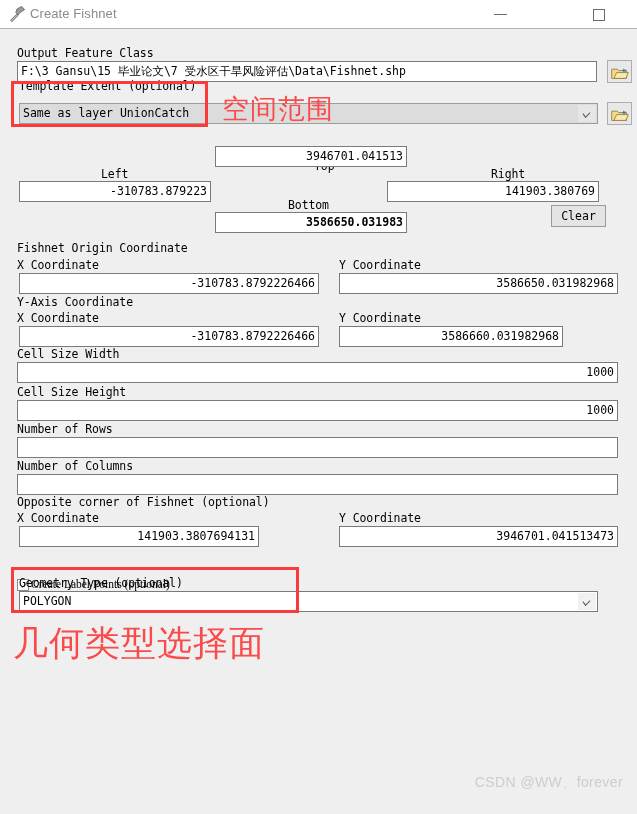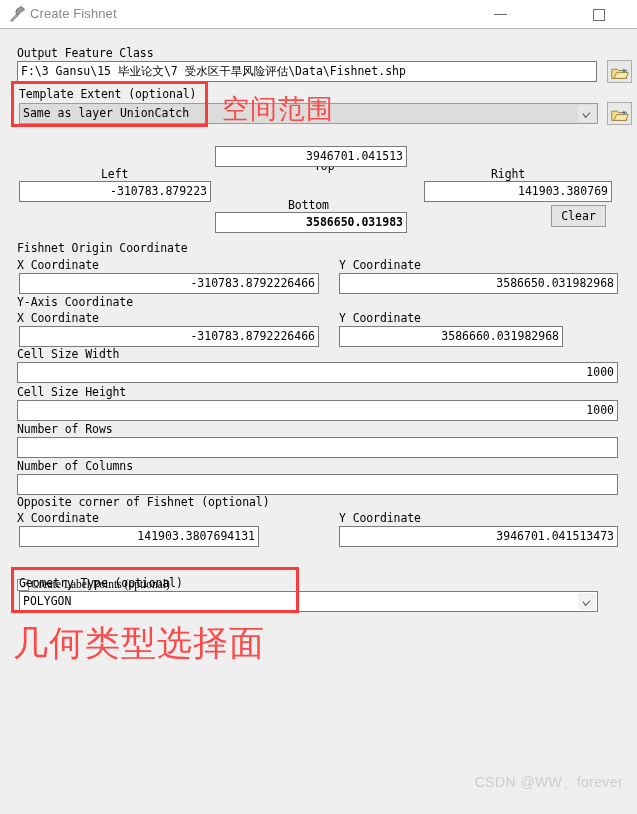--- a/index.html
+++ b/index.html
@@ -232,21 +232,21 @@
   <div class="browse" style="left:607px; top:31px;">
     <span class="folder">
       <svg width="18" height="13" viewBox="0 0 18 13">
         <path d="M0.7 2.2 H6.4 L7.6 3.6 H15.6 V11.4 H0.7 Z" fill="#f4d98b" stroke="#8a7530" stroke-width="0.8"></path>
         <path d="M3.0 11.4 L5.6 5.6 H17.3 L14.8 11.4 Z" fill="#fbe9b0" stroke="#8a7530" stroke-width="0.8"></path>
         <path d="M12.6 1.2 l0.9 1.6 l1.7-0.4 l-1.2 1.3 l1.0 1.4 l-1.7-0.7 l-1.0 1.2 l0.0-1.7 l-1.6-0.6 l1.6-0.5 Z" fill="#2c6fd1"></path>
       </svg>
     </span>
   </div>
 
-  <div class="lbl" style="left:19px; top:58px;">Template Extent (optional)</div>
+  <div class="lbl" style="left:19px; top:50px;">Template Extent (optional)</div>
   <div class="combo grey" style="left:19px; top:74px; width:579px;">
     <span class="val">Same as layer UnionCatch</span>
     <span class="combo-arrow"></span>
   </div>
   <div class="browse" style="left:607px; top:73px;">
     <span class="folder">
       <svg width="18" height="13" viewBox="0 0 18 13">
         <path d="M0.7 2.2 H6.4 L7.6 3.6 H15.6 V11.4 H0.7 Z" fill="#f4d98b" stroke="#8a7530" stroke-width="0.8"></path>
         <path d="M3.0 11.4 L5.6 5.6 H17.3 L14.8 11.4 Z" fill="#fbe9b0" stroke="#8a7530" stroke-width="0.8"></path>
         <path d="M12.6 1.2 l0.9 1.6 l1.7-0.4 l-1.2 1.3 l1.0 1.4 l-1.7-0.7 l-1.0 1.2 l0.0-1.7 l-1.6-0.6 l1.6-0.5 Z" fill="#2c6fd1"></path>
@@ -254,21 +254,21 @@
     </span>
   </div>
 
   <div class="lbl" style="left:314px; top:103px;margin-top:27px;">Top</div>
   <div class="fld num" style="left:215px; top:117px; width:192px;">3946701.041513</div>
 
   <div class="lbl" style="left:101px; top:138px;">Left</div>
   <div class="fld num" style="left:19px; top:152px; width:192px;">-310783.879223</div>
 
   <div class="lbl" style="left:491px; top:138px;">Right</div>
-  <div class="fld num" style="left:424px; top:152px; width:188px;">141903.380769</div>
+  <div class="fld num" style="left:387px; top:152px; width:212px;">141903.380769</div>
 
   <div class="lbl" style="left:288px; top:169px;">Bottom</div>
   <div class="fld num" style="left:215px; top:183px; width:192px;font-weight:bold;">3586650.031983</div>
 
   <button id="clear-btn">Clear</button>
 
   <div class="lbl" style="left:17px; top:212px;">Fishnet Origin Coordinate</div>
   <div class="lbl" style="left:17px; top:229px;">X Coordinate</div>
   <div class="fld num" style="left:19px; top:244px; width:300px;">-310783.8792226466</div>
   <div class="lbl" style="left:339px; top:229px;">Y Coordinate</div>

